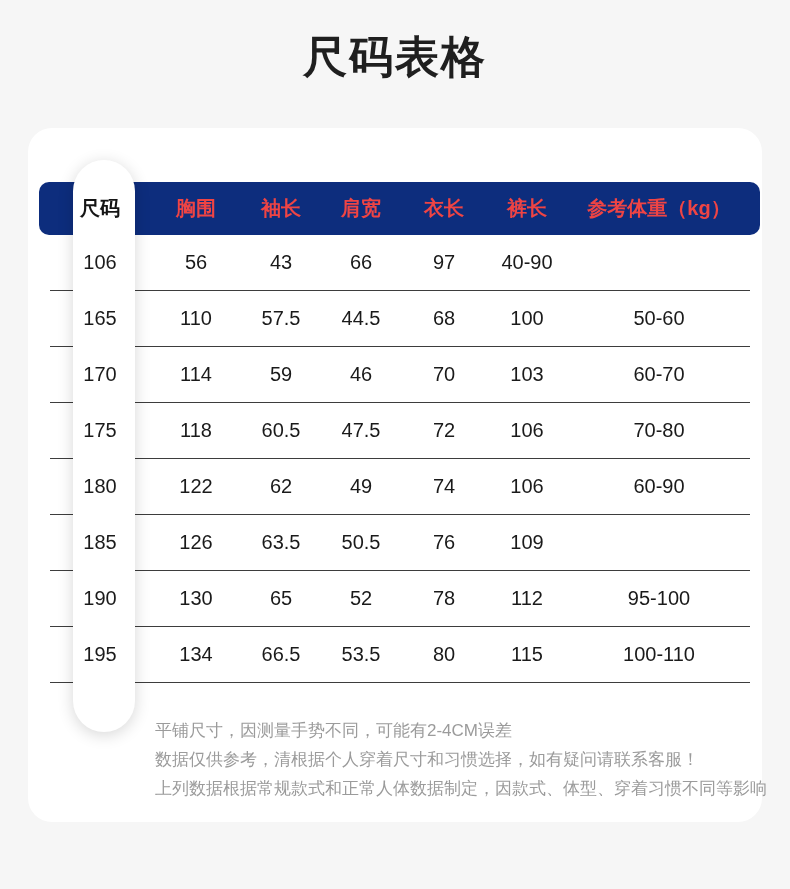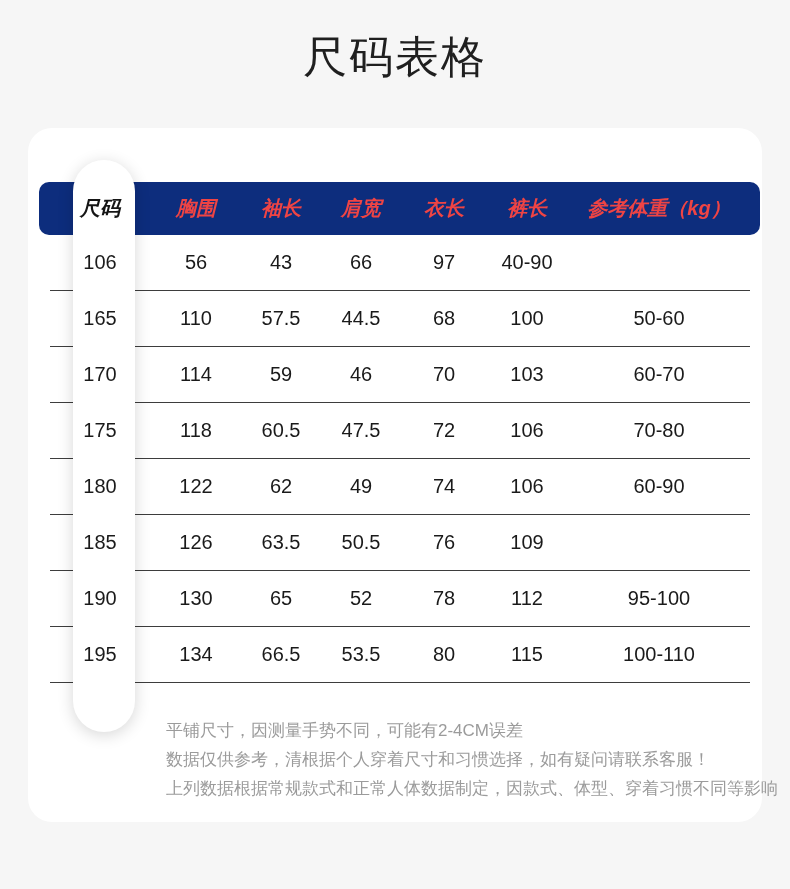--- a/index.html
+++ b/index.html
@@ -5,57 +5,57 @@
   html,body{margin:0;padding:0;}
   body{
     width:790px;height:889px;
     background:#f6f6f6;
     font-family:"Liberation Sans","DejaVu Sans",sans-serif;
     position:relative;overflow:hidden;
   }
   .page-title{
     position:absolute;top:28px;left:0;width:790px;
     margin:0;text-align:center;
-    font-size:44px;font-weight:normal;color:#1f1f1f;letter-spacing:2px;
+    font-size:44px;font-weight:bold;color:#1f1f1f;letter-spacing:2px;
   }
   .card{
     position:absolute;left:28px;top:128px;
     width:734px;height:694px;
     background:#ffffff;border-radius:24px;
   }
   .header-bar{
     position:absolute;left:11px;top:54px;
     width:721px;height:53px;
     background:#0d2d7d;border-radius:10px;
     z-index:1;
   }
   .table{
     position:absolute;left:22px;top:54px;width:700px;
   }
   .trow{
     display:grid;
     grid-template-columns:100px 92px 78px 82px 84px 82px 182px;
   }
-  .thead-row{height:53px;font-style:italic;}
+  .thead-row{height:53px;}
   .body-row{height:55px;border-bottom:1px solid #3d3d3d;}
   .cell{display:flex;align-items:center;justify-content:center;}
   .cell-text{
     position:relative;z-index:3;
     font-size:20px;color:#1a1a1a;white-space:nowrap;
   }
   .thead-row .cell-text{color:#ef4444;font-weight:bold;}
   .thead-row .cell:nth-child(1) .cell-text{color:#151515;}
   .pill{
     position:absolute;left:45px;top:32px;
     width:62px;height:572px;
     background:#ffffff;border-radius:31px;
     box-shadow:0 3px 16px rgba(0,0,0,0.16);
     z-index:2;
   }
-  .notes{position:absolute;left:138px;top:588px;z-index:3;}
+  .notes{position:absolute;left:127px;top:588px;z-index:3;}
   .note{
     font-size:17px;color:#9b9b9b;line-height:29px;
     white-space:nowrap;
   }
 </style>
 </head>
 <body style="background: rgb(246, 246, 246);">
 
 <h1 class="page-title">尺码表格</h1>
 

